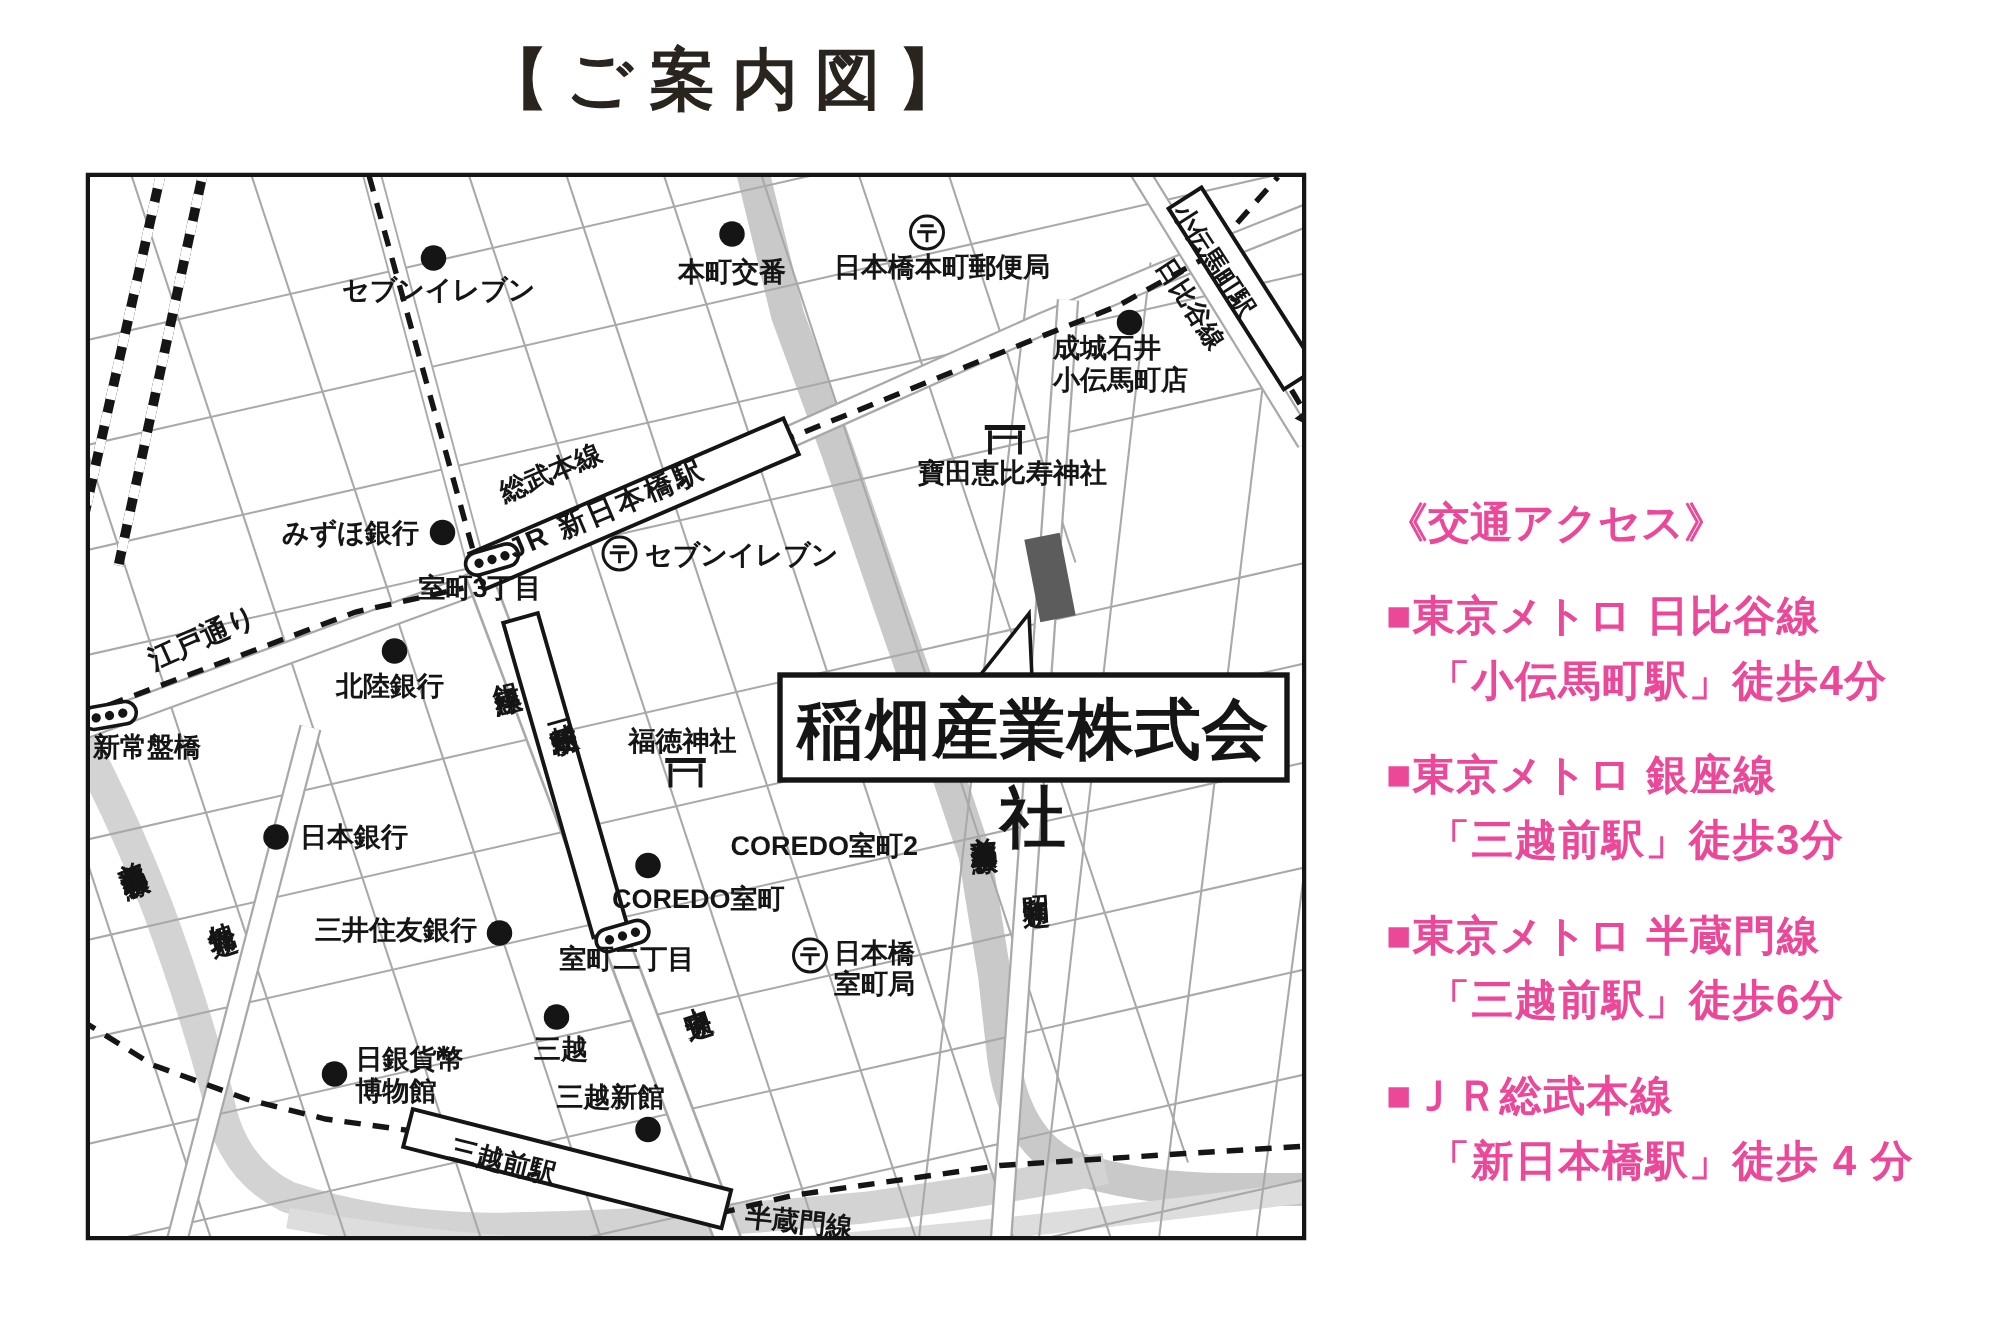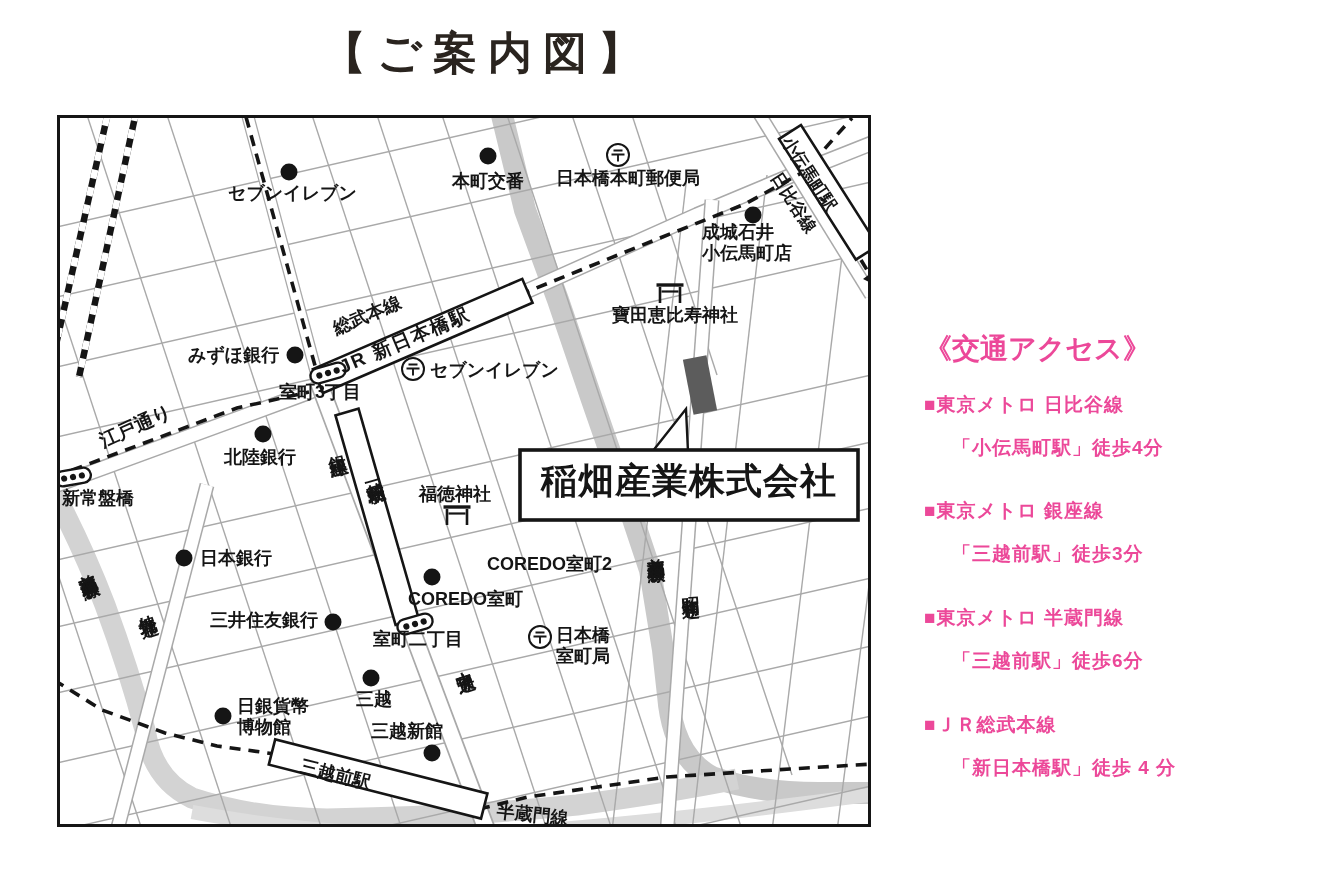--- a/index.html
+++ b/index.html
@@ -5,24 +5,24 @@
   html,body{margin:0;padding:0;background:#fff;}
   #stage{position:relative;width:1338px;height:887px;background:#fff;overflow:hidden;
          font-family:"Liberation Sans","DejaVu Sans",sans-serif;color:#151515;}
   .abs{position:absolute;}
   #page-title{position:absolute;left:322px;top:24px;font-family:"Liberation Serif","DejaVu Serif",serif;
       font-size:44px;font-weight:600;letter-spacing:11px;color:#2a241f;white-space:nowrap;}
   .m{position:absolute;font-size:18px;font-weight:700;line-height:1.16;white-space:nowrap;
      color:#151515;transform-origin:top left;}
   .v{writing-mode:vertical-rl;text-orientation:upright;letter-spacing:2px;}
   .company-label{position:absolute;left:520px;top:457px;width:338px;text-align:center;
-     font-size:36px;font-weight:800;letter-spacing:1px;color:#151515;}
+     font-size:44px;font-weight:800;letter-spacing:1px;color:#151515;}
   .access{position:absolute;font-weight:600;color:#ec4899;white-space:nowrap;}
   .access-heading{font-size:28px;}
-  .access-line{font-size:19px;letter-spacing:1px;}
+  .access-line{font-size:28px;letter-spacing:1px;}
   svg{display:block;}
 </style>
 </head>
 <body>
 
 <div id="stage">
 
   <div id="page-title">【ご案内図】</div>
 
   <svg class="abs" style="left:57px;top:115px;" width="814" height="712" viewBox="0 0 814 712">

